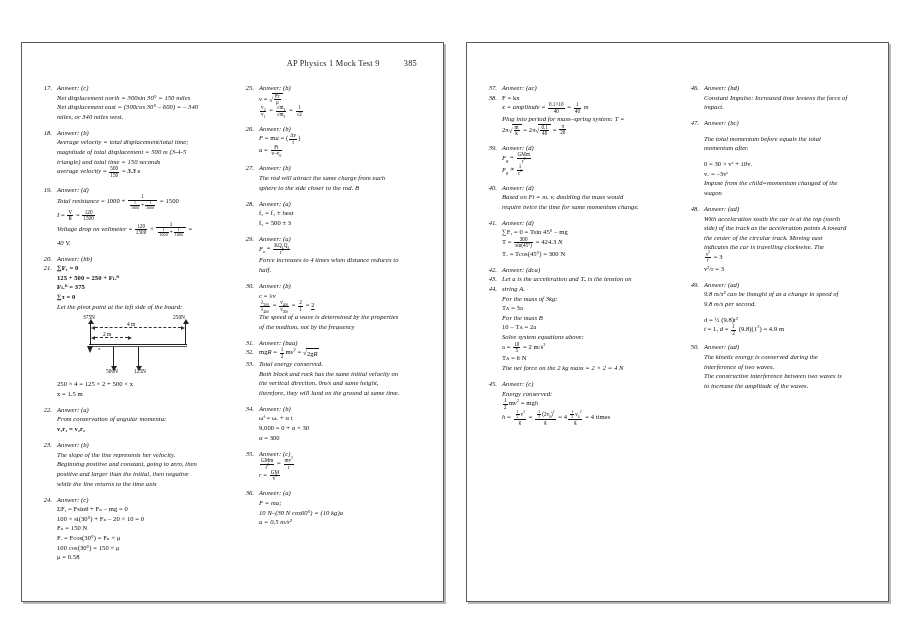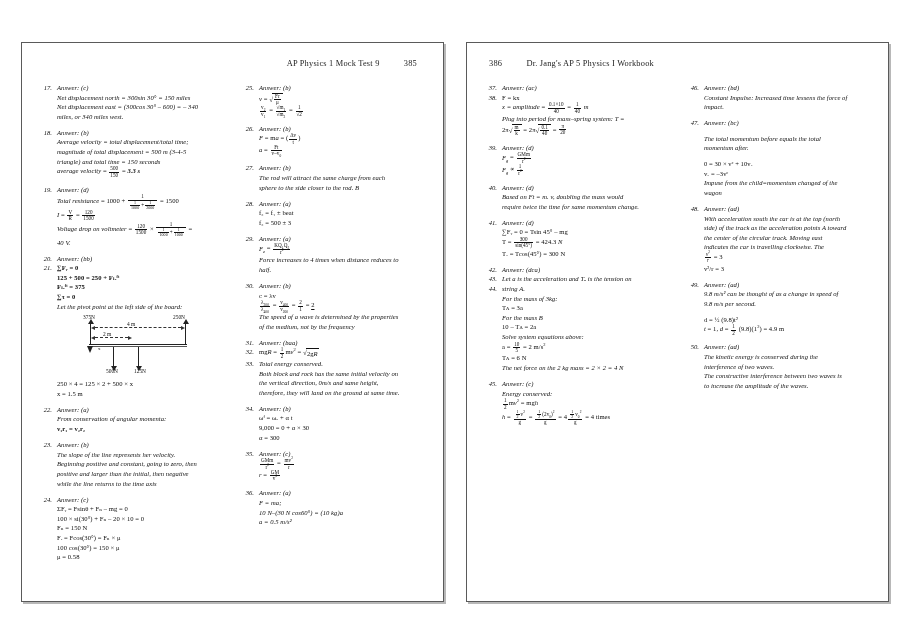--- a/index.html
+++ b/index.html
@@ -412,24 +412,20 @@
             <div class="ln it">a = 0.5 m/s²</div>
           </div>
         </div>
 
       </div>
     </div>
   </div>
 
   <div class="page page-right">
 
-    <div class="running-head rh-right">
-      <span class="folio">386</span>
-      <span>Dr. Jang's AP 5 Physics I Workbook</span>
-    </div>
 
     <div class="cols">
 
       <div class="col">
 
         <div class="item tight">
           <div class="num">37.</div>
           <div class="body">
             <div class="ln it">Answer: (ac)</div>
           </div>

